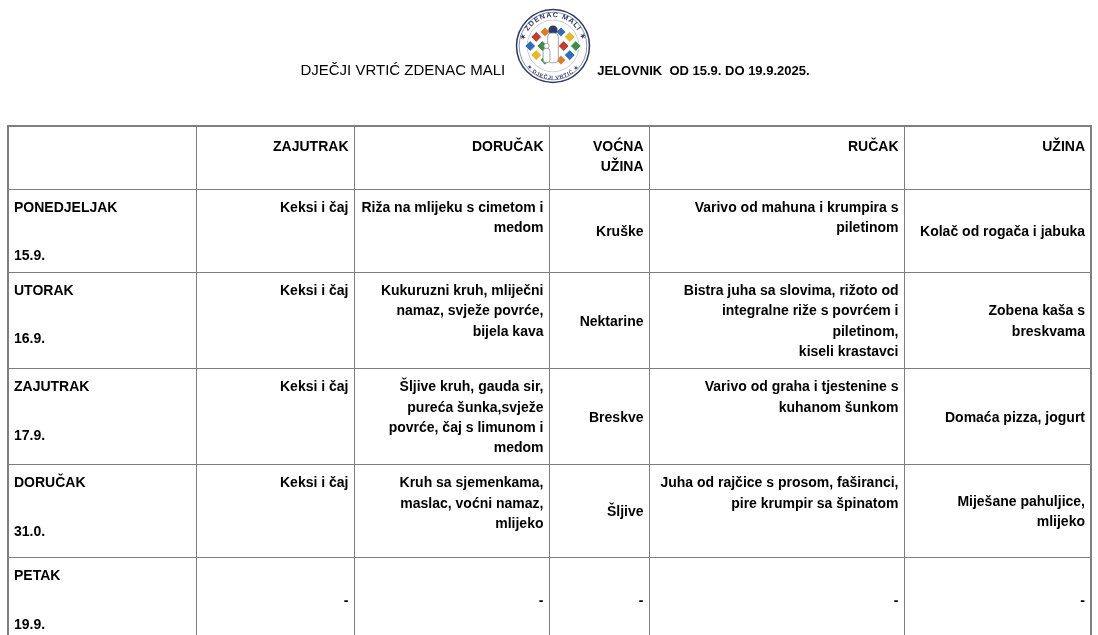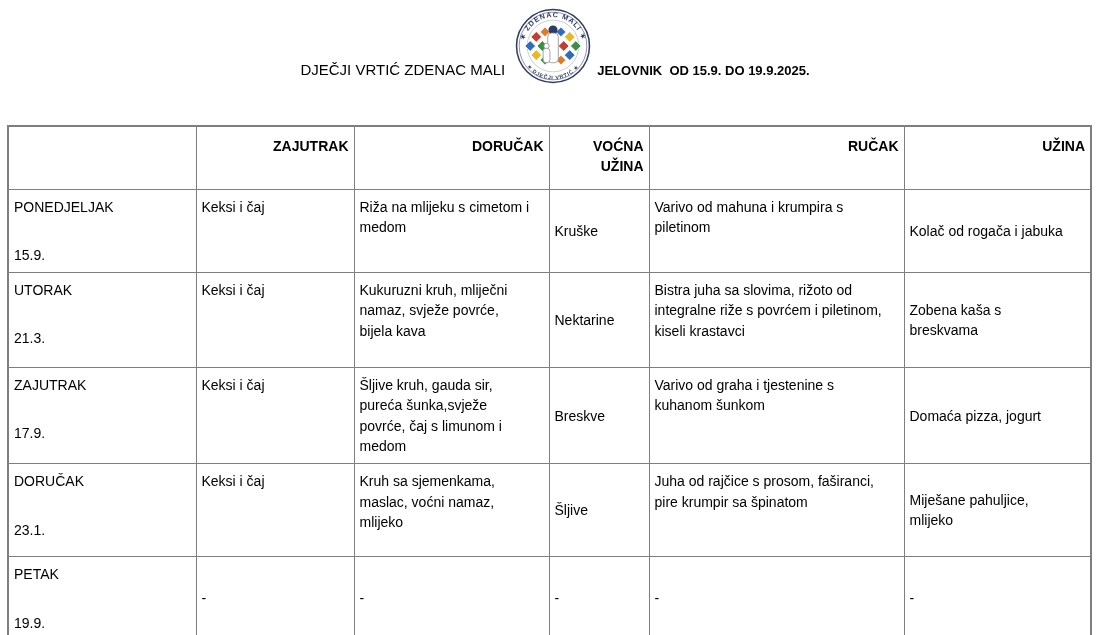--- a/index.html
+++ b/index.html
@@ -56,31 +56,32 @@
     overflow: hidden;
   }
   table.menu th {
     font-weight: bold;
     text-align: right;
     vertical-align: top;
     white-space: pre-line;
     padding-top: 9px;
   }
   td.food-cell {
-    text-align: left;
+    text-align: right;
     vertical-align: top;
     white-space: pre-line;
+    font-weight: bold;
   }
   td.fruit-cell, td.snack-cell {
     vertical-align: middle;
   }
   td.day-cell {
     text-align: left;
     vertical-align: top;
-    font-weight: normal;
+    font-weight: bold;
     padding-left: 8px;
   }
   .day-date { margin-top: 28px; }
   tr.last-row td.food-cell { vertical-align: middle; }
 </style>
 </head>
 <body>
 
 <div class="page">
 
@@ -160,21 +161,21 @@
 medom</td>
       <td class="food-cell fruit-cell">Kruške</td>
       <td class="food-cell">Varivo od mahuna i krumpira s
 piletinom</td>
       <td class="food-cell snack-cell">Kolač od rogača i jabuka</td>
     </tr>
 
     <tr style="height:95px">
       <td class="day-cell">
         <div class="day-name">UTORAK</div>
-        <div class="day-date">21.3.</div>
+        <div class="day-date">16.9.</div>
       </td>
       <td class="food-cell">Keksi i čaj</td>
       <td class="food-cell">Kukuruzni kruh, mliječni
 namaz, svježe povrće,
 bijela kava</td>
       <td class="food-cell fruit-cell">Nektarine</td>
       <td class="food-cell">Bistra juha sa slovima, rižoto od
 integralne riže s povrćem i piletinom,
 kiseli krastavci</td>
       <td class="food-cell snack-cell">Zobena kaša s
@@ -193,21 +194,21 @@
 medom</td>
       <td class="food-cell fruit-cell">Breskve</td>
       <td class="food-cell">Varivo od graha i tjestenine s
 kuhanom šunkom</td>
       <td class="food-cell snack-cell">Domaća pizza, jogurt</td>
     </tr>
 
     <tr style="height:93px">
       <td class="day-cell">
         <div class="day-name">DORUČAK</div>
-        <div class="day-date">23.1.</div>
+        <div class="day-date">31.0.</div>
       </td>
       <td class="food-cell">Keksi i čaj</td>
       <td class="food-cell">Kruh sa sjemenkama,
 maslac, voćni namaz,
 mlijeko</td>
       <td class="food-cell fruit-cell">Šljive</td>
       <td class="food-cell">Juha od rajčice s prosom, faširanci,
 pire krumpir sa špinatom</td>
       <td class="food-cell snack-cell">Miješane pahuljice,
 mlijeko</td>

